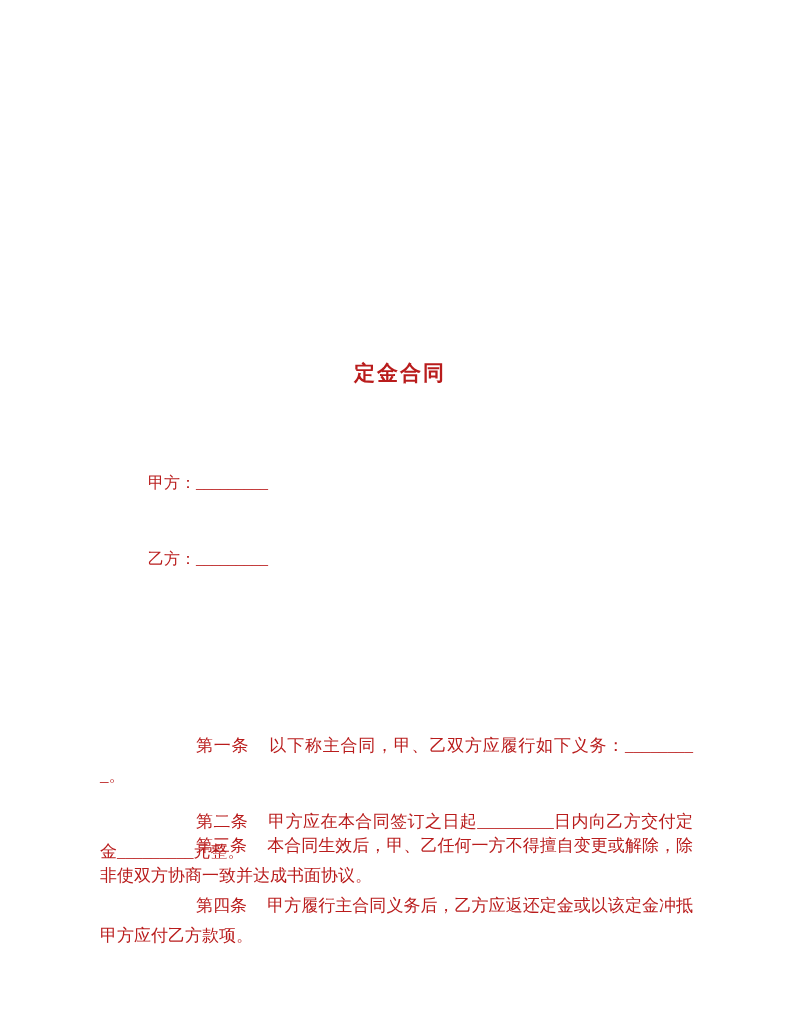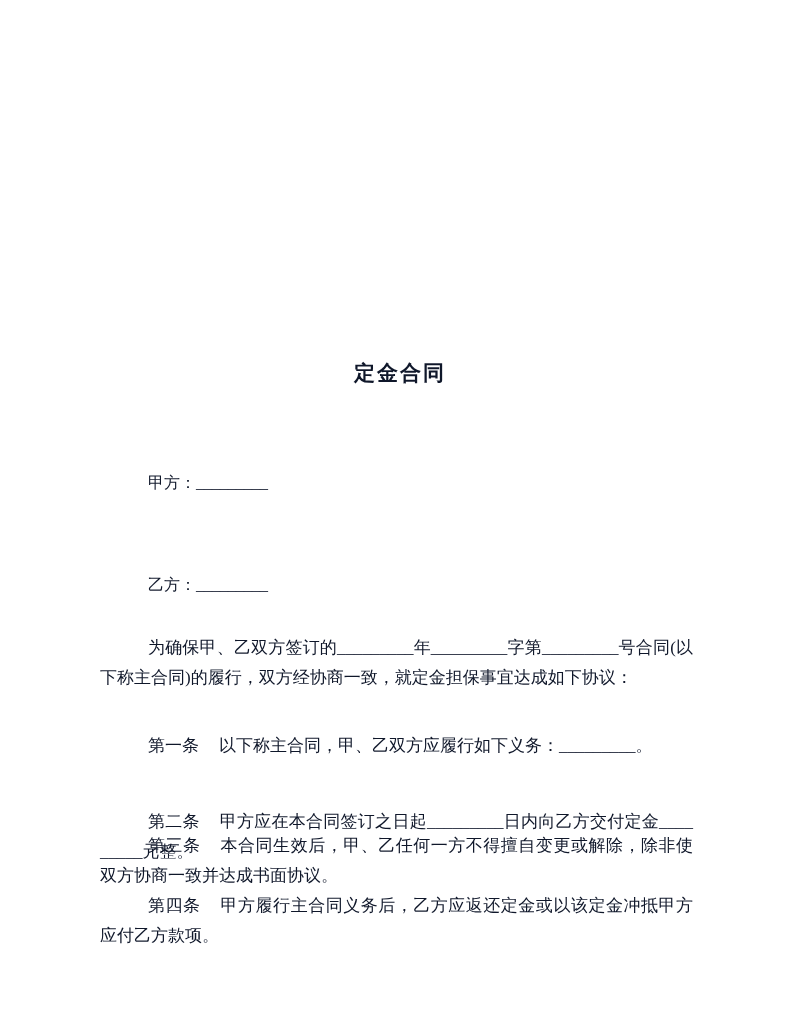--- a/index.html
+++ b/index.html
@@ -5,21 +5,21 @@
   html, body {
     margin: 0;
     padding: 0;
     background: #ffffff;
   }
   .page {
     position: relative;
     width: 800px;
     height: 1036px;
     background: #ffffff;
-    color: #0f172a;
+    color: #b91c1c;
     font-family: "Liberation Serif", "DejaVu Serif", serif;
     overflow: hidden;
   }
   .doc-title {
     position: absolute;
     top: 345px;
     left: 0;
     width: 800px;
     text-align: center;
     font-size: 21px;
@@ -28,55 +28,54 @@
     line-height: 28px;
   }
   .party-line {
     position: absolute;
     left: 148px;
     font-size: 16px;
     line-height: 24px;
     white-space: nowrap;
   }
   .party-a { top: 471px; }
-  .party-b { top: 573px; }
+  .party-b { top: 547px; }
   .party-blank { letter-spacing: 0; }
   .body-par {
     position: absolute;
     left: 100px;
     width: 593px;
     font-size: 17px;
     line-height: 30px;
     text-align: justify;
     text-indent: 48px;
     word-break: break-all;
   }
   .intro { top: 616px; }
   .clause-1 { top: 714px; }
   .clause-2 { top: 790px; }
   .clause-3 { top: 814px; }
   .clause-4 { top: 874px; }
-  .clause-no { margin-right: 20px; }
+  .clause-no { margin-right: 20px; margin-left: 48px; }
 </style>
 </head>
 <body>
 
 <div class="page">
 
   <h1 class="doc-title">定金合同</h1>
 
   <div class="party-line party-a">
     <span>甲方：</span><span class="party-blank">_________</span>
   </div>
 
   <div class="party-line party-b">
     <span>乙方：</span><span class="party-blank">_________</span>
   </div>
 
-  <p class="body-par intro">为确保甲、乙双方签订的_________年_________字第_________号合同(以下称主合同)的履行，双方经协商一致，就定金担保事宜达成如下协议：</p>
 
   <p class="body-par clause-1">
     <span class="clause-no">第一条</span><span>以下称主合同，甲、乙双方应履行如下义务：_________。</span>
   </p>
 
   <p class="body-par clause-2">
     <span class="clause-no">第二条</span><span>甲方应在本合同签订之日起_________日内向乙方交付定金_________元整。</span>
   </p>
 
   <p class="body-par clause-3">

